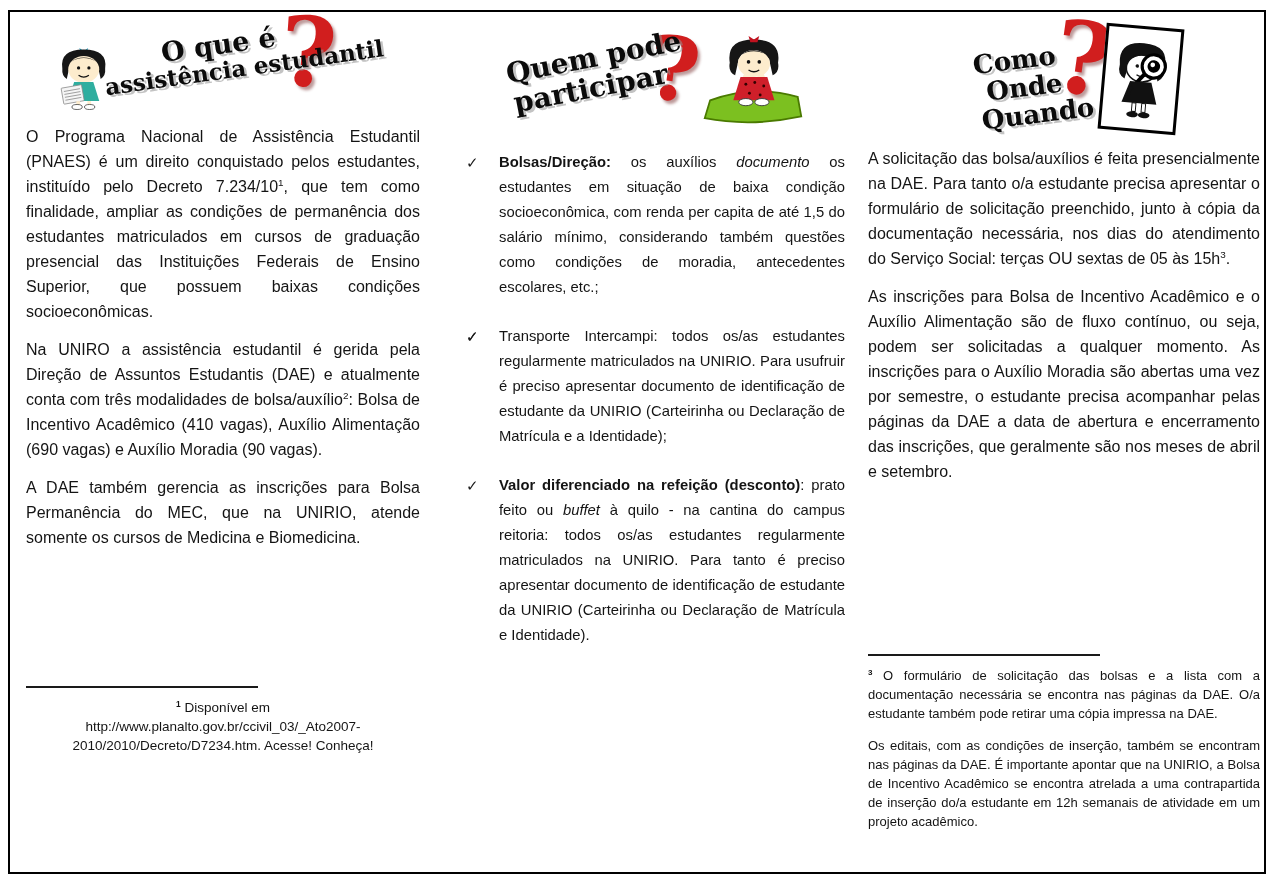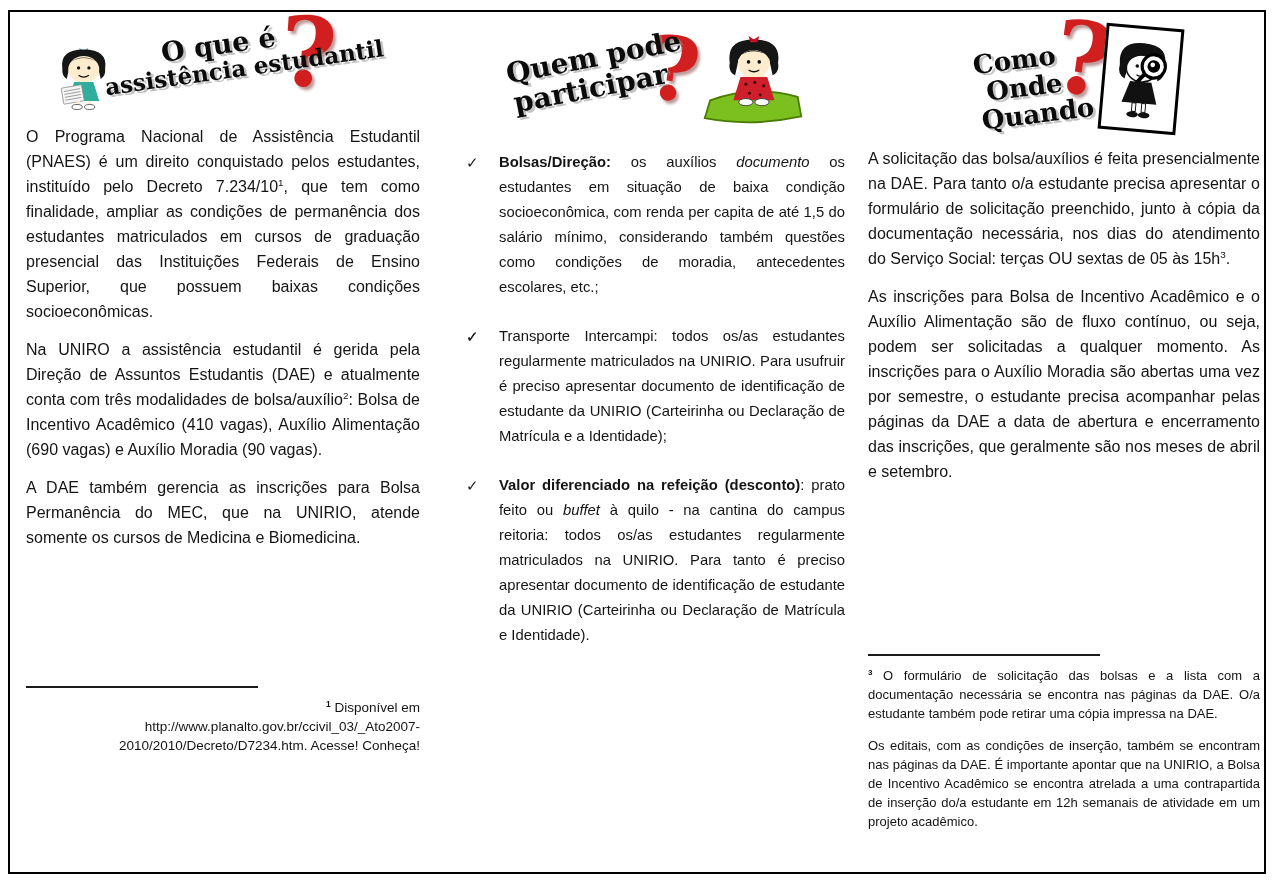--- a/index.html
+++ b/index.html
@@ -68,21 +68,21 @@
 
   
   .footnotes { position:absolute; left:0; right:0; }
   .fns1 { top:686px; }
   .fns3 { top:654px; }
   .fnsep { width:232px; border-top:2px solid #1a1a1a; margin-bottom:10px; }
   .fn {
     font-size:13px; line-height:19px; text-align:justify;
     margin-bottom:13px; color:#141414;
   }
-  .fn-pre { white-space:pre-wrap; text-align:right; font-size:13.5px; }
+  .fn-pre { white-space:pre-wrap; text-align:center; font-size:13.5px; }
   sup { font-size:0.62em; line-height:0; }
 </style>
 </head>
 <body>
 
 <div class="page-frame"></div>
 
 <section class="col col1">
   <header class="col-header">
     <div class="fig fig1">

